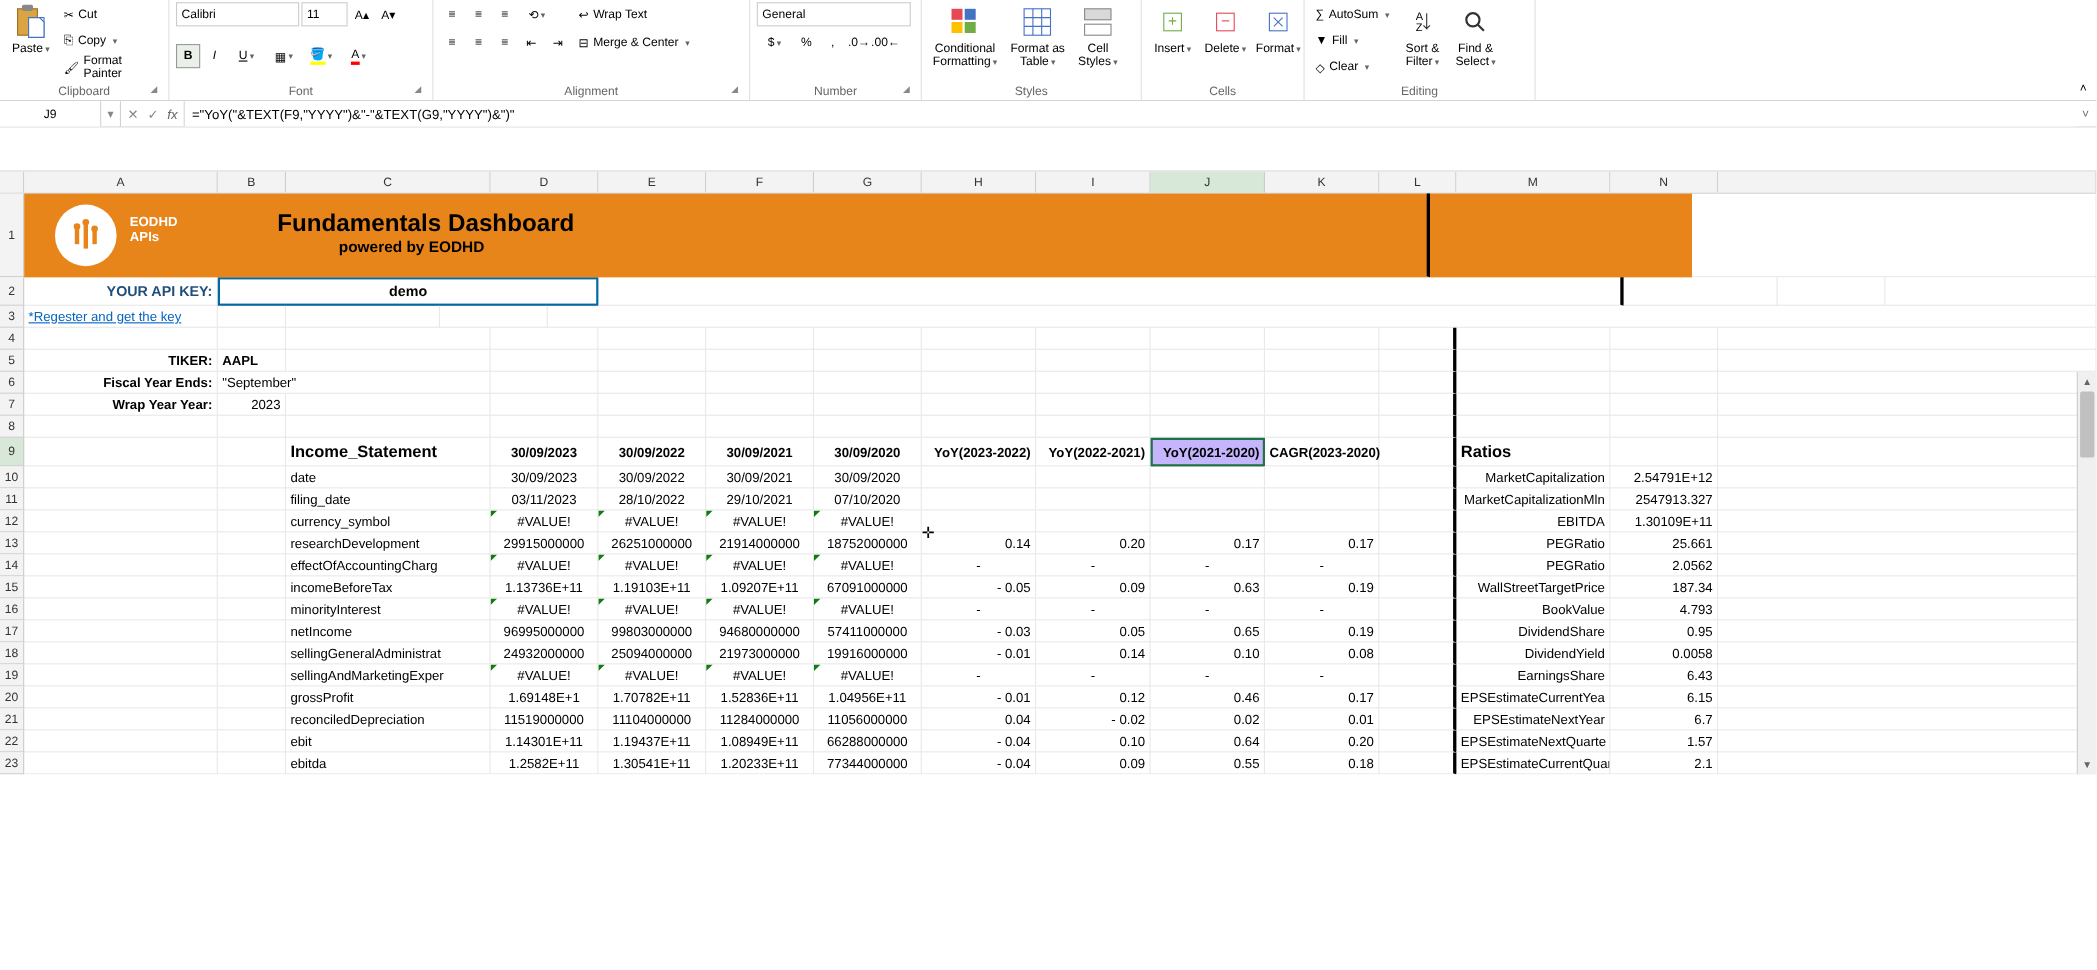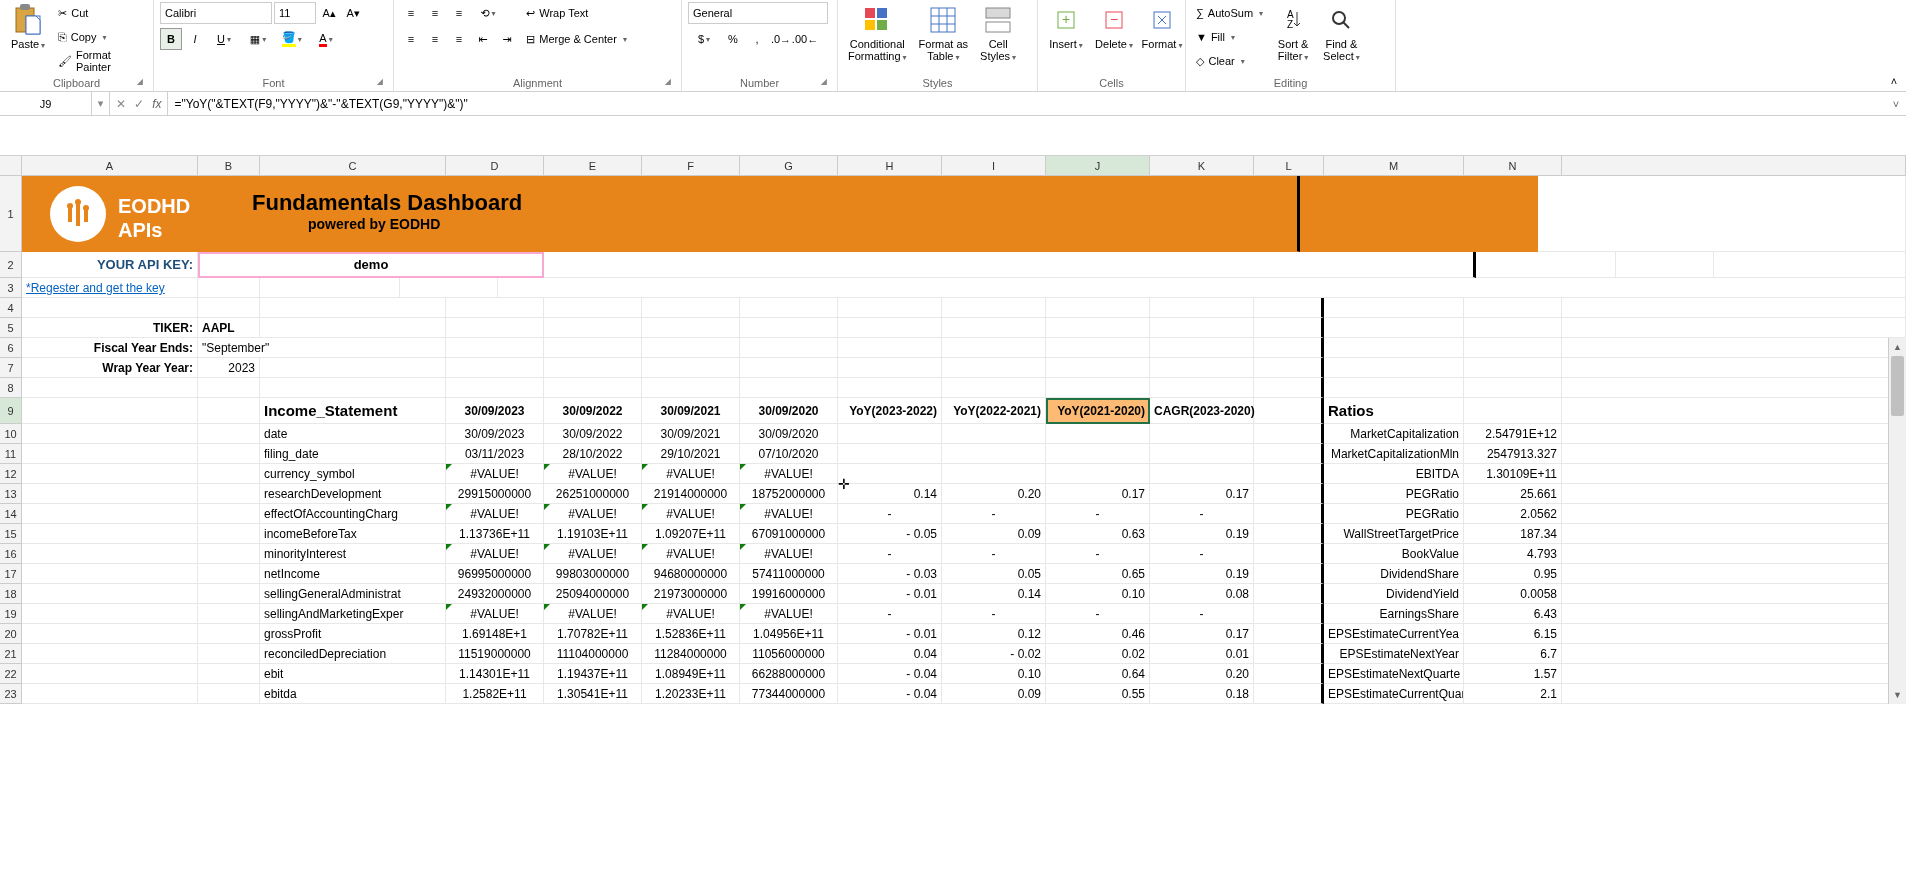--- a/index.html
+++ b/index.html
@@ -55,38 +55,38 @@
 .rh { width: 22px; border-right: 1px solid #ccc; border-bottom: 1px solid #ccc; text-align: center; font-size: 11px; color: #333; line-height: 20px; background: #f3f3f3; flex-shrink: 0; }
 .rh.sel { background: #d8e8d8; }
 .cell { border-right: 1px solid #e8e8e8; border-bottom: 1px solid #e8e8e8; padding: 0 4px; font-size: 12px; line-height: 20px; overflow: hidden; white-space: nowrap; }
 .cell.bold { font-weight: bold; }
 .cell.center { text-align: center; }
 .cell.right { text-align: right; }
 .cell.orange { background: #e8851a; color: #000; border-color: #e8851a; }
 .cell.blue-link { color: #0563c1; text-decoration: underline; cursor: pointer; }
 .cell.red { color: #c00000; font-weight: bold; }
 .cell.hdr-blue { color: #1f4e79; font-weight: bold; font-size: 13px; text-align: right; }
-.cell.border-box { border: 2px solid #f9a8d4; text-align: center; font-weight: bold; font-size: 13px; }
-.cell.active { outline: 2px solid #217346; outline-offset: -2px; background: #fdba74; }
+.cell.border-box { border: 2px solid #0369a1; text-align: center; font-weight: bold; font-size: 13px; }
+.cell.active { outline: 2px solid #217346; outline-offset: -2px; background: #c4b5fd; }
 .cell.thick-rb { border-right: 3px solid #000; }
 .green-tri { position: relative; }
 .green-tri::before { content: ""; position: absolute; top: 0; left: 0; border-top: 6px solid #107c10; border-right: 6px solid transparent; }
 .dash-title { font-size: 22px; font-weight: bold; color: #000; padding-left: 30px; line-height: 1.2; padding-top: 14px; }
 .dash-sub { font-size: 14px; font-weight: bold; color: #000; padding-left: 86px; line-height: 1.2; }
 
 
 .vscroll { position: absolute; right: 0; top: 182px; bottom: 0; width: 18px; background: #f0f0f0; border-left: 1px solid #ccc; }
 .vscroll .thumb { position: absolute; top: 18px; left: 2px; right: 2px; height: 60px; background: #c0c0c0; border-radius: 2px; }
 .vscroll .arr { position: absolute; left: 0; right: 0; height: 18px; text-align: center; font-size: 9px; color: #666; line-height: 18px; background: #f0f0f0; }
 .vscroll .arr.up { top: 0; }
 .vscroll .arr.dn { bottom: 0; }
 
 
 .eodhd-logo { width: 56px; height: 56px; border-radius: 50%; background: #fff; display: flex; align-items: center; justify-content: center; position: absolute; left: 28px; top: 10px; }
-.eodhd-txt { position: absolute; left: 96px; top: 18px; color: #fff; font-weight: bold; font-size: 20px; line-height: 1.2; }
+.eodhd-txt { position: absolute; left: 96px; top: 18px; color: #fff; font-weight: bold; font-size: 12px; line-height: 1.2; }
 
 
 .wA{width:176px}.wB{width:62px}.wC{width:186px}.wD{width:98px}.wE{width:98px}.wF{width:98px}.wG{width:98px}.wH{width:104px}.wI{width:104px}.wJ{width:104px}.wK{width:104px}.wL{width:70px}.wM{width:140px}.wN{width:98px}
 </style>
 </head>
 <body>
 
 <div class="ribbon">
 
   <div class="ribbon-group" style="width:154px">
@@ -115,21 +115,21 @@
         <div class="small-btn">
           <span>🖌</span>
           <span>Format Painter</span>
         </div>
       </div>
     </div>
     <div class="ribbon-group-label">Clipboard</div>
   </div>
 
   <div class="ribbon-group" style="width:240px">
-    <div class="ribbon-group-content" style="flex-direction:column;gap:4px">
+    <div class="ribbon-group-content" style="flex-direction:column;gap:16px">
       <div class="font-row">
         <input class="font-select font-name" value="Calibri" style="">
         <input class="font-select font-size" value="11" style="">
         <div class="icon-btn">
             <span>A▴</span>
           </div>
         <div class="icon-btn">
             <span>A▾</span>
           </div>
       </div>

